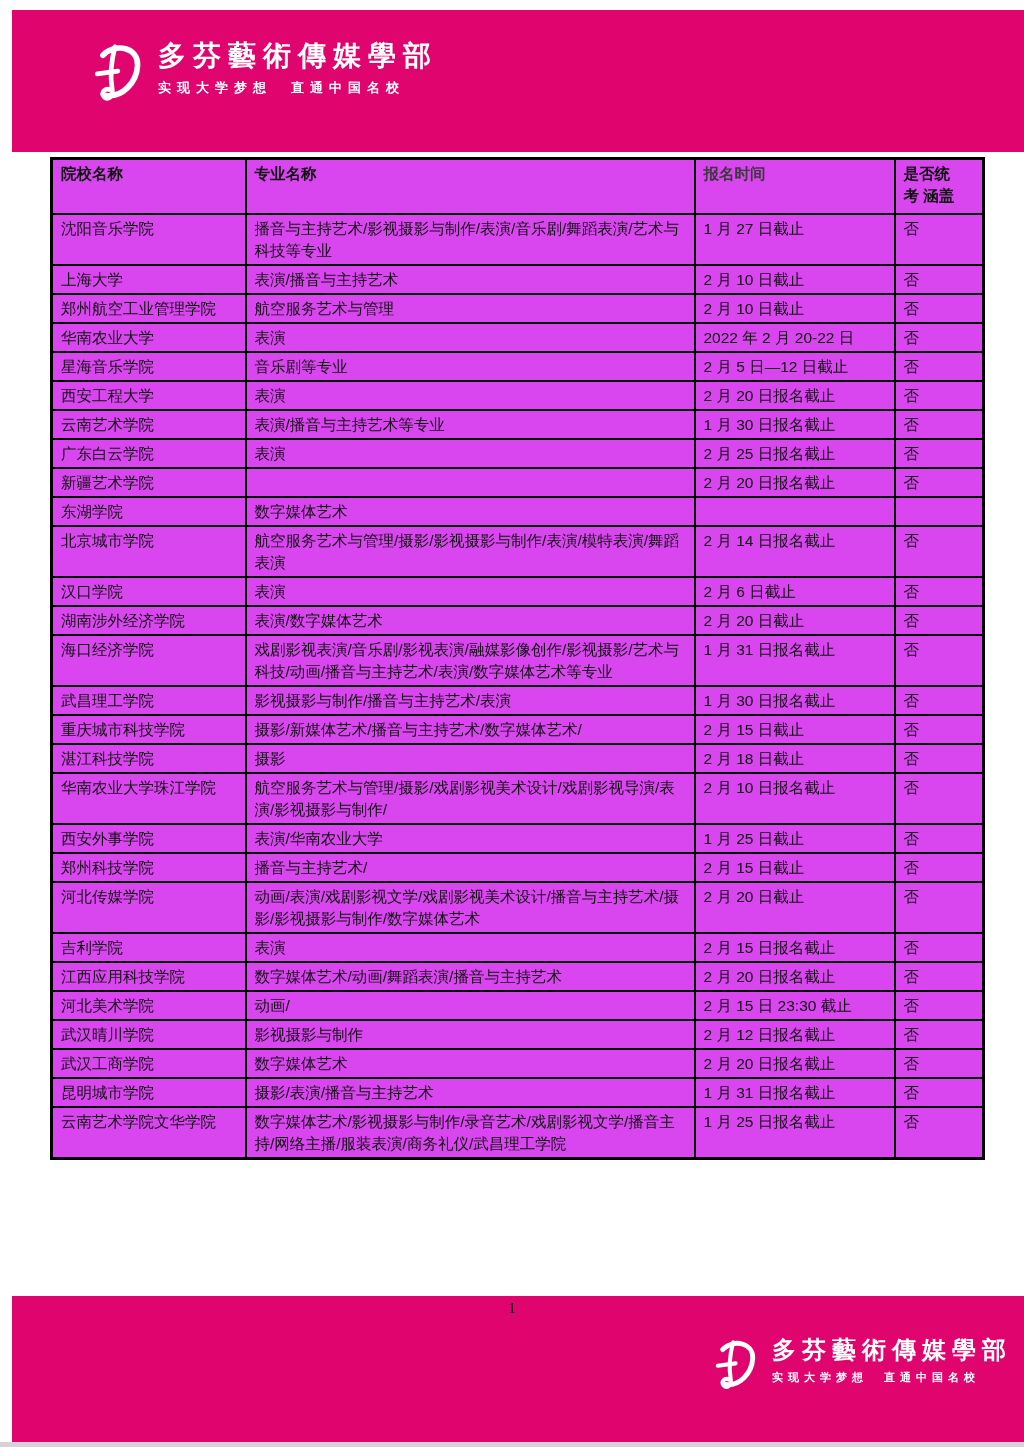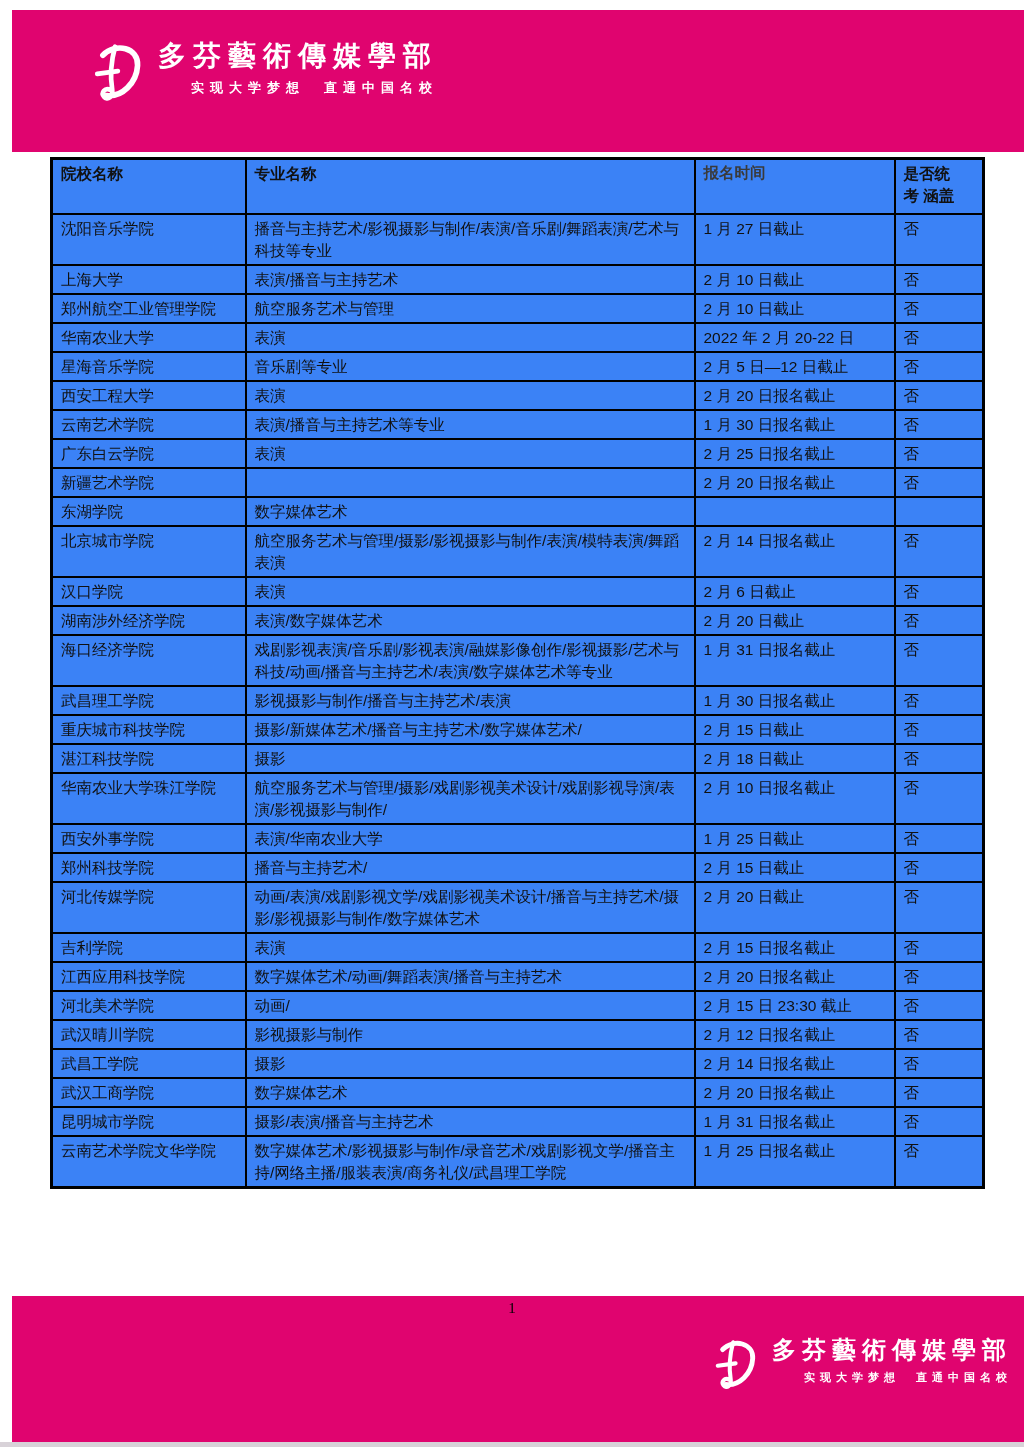--- a/index.html
+++ b/index.html
@@ -25,50 +25,49 @@
   .brand .mark svg{display:block;}
   .brand-lines{display:flex;flex-direction:column;}
   .brand-name{
     font-family:"DejaVu Serif","Liberation Serif",serif;
     font-weight:bold;font-size:28px;line-height:1.15;letter-spacing:7px;
     white-space:nowrap;
   }
   .brand-tagline{
     font-size:13px;font-weight:bold;letter-spacing:6px;margin-top:7px;
     white-space:nowrap;
-    text-align:right;
   }
   .brand-footer-pos .brand-name{font-size:24px;letter-spacing:6px;}
   .brand-footer-pos .brand-tagline{font-size:11px;letter-spacing:5px;margin-top:6px;}
 
   
   table.admissions{
     position:absolute;left:50px;top:157px;width:932px;
     border-collapse:collapse;table-layout:fixed;
     border:3px solid #000;
-    background:#3b82f6;
+    background:#d946ef;
   }
   table.admissions th,
   table.admissions td{
     border:2px solid #000;
     vertical-align:top;
     text-align:left;
     padding:3px 8px 2px 8px;
     font-size:15.5px;
     line-height:22px;
     word-break:break-all;
     overflow:hidden;
   }
   table.admissions th{
     font-weight:bold;
     height:48px;
   }
   th.th-light{
     font-weight:normal;
-    font-family:Liberation Mono, monospace;
+    font-family:Liberation Serif, serif;
     color:#3a3a3a;
     border-radius:7px;
   }
   th.th-wrap{white-space:pre-line;}
 
   
   .page-number{
     position:absolute;top:1300px;left:0;width:1024px;
     text-align:center;
     font-family:"Liberation Serif","DejaVu Serif",serif;
@@ -261,26 +260,20 @@
           <td>2 月 15 日 23:30 截止</td>
           <td>否</td>
         </tr>
         <tr>
           <td>武汉晴川学院</td>
           <td>影视摄影与制作</td>
           <td>2 月 12 日报名截止</td>
           <td>否</td>
         </tr>
         <tr>
-          <td>武昌工学院</td>
-          <td>摄影</td>
-          <td>2 月 14 日报名截止</td>
-          <td>否</td>
-        </tr>
-        <tr>
           <td>武汉工商学院</td>
           <td>数字媒体艺术</td>
           <td>2 月 20 日报名截止</td>
           <td>否</td>
         </tr>
         <tr>
           <td>昆明城市学院</td>
           <td>摄影/表演/播音与主持艺术</td>
           <td>1 月 31 日报名截止</td>
           <td>否</td>

